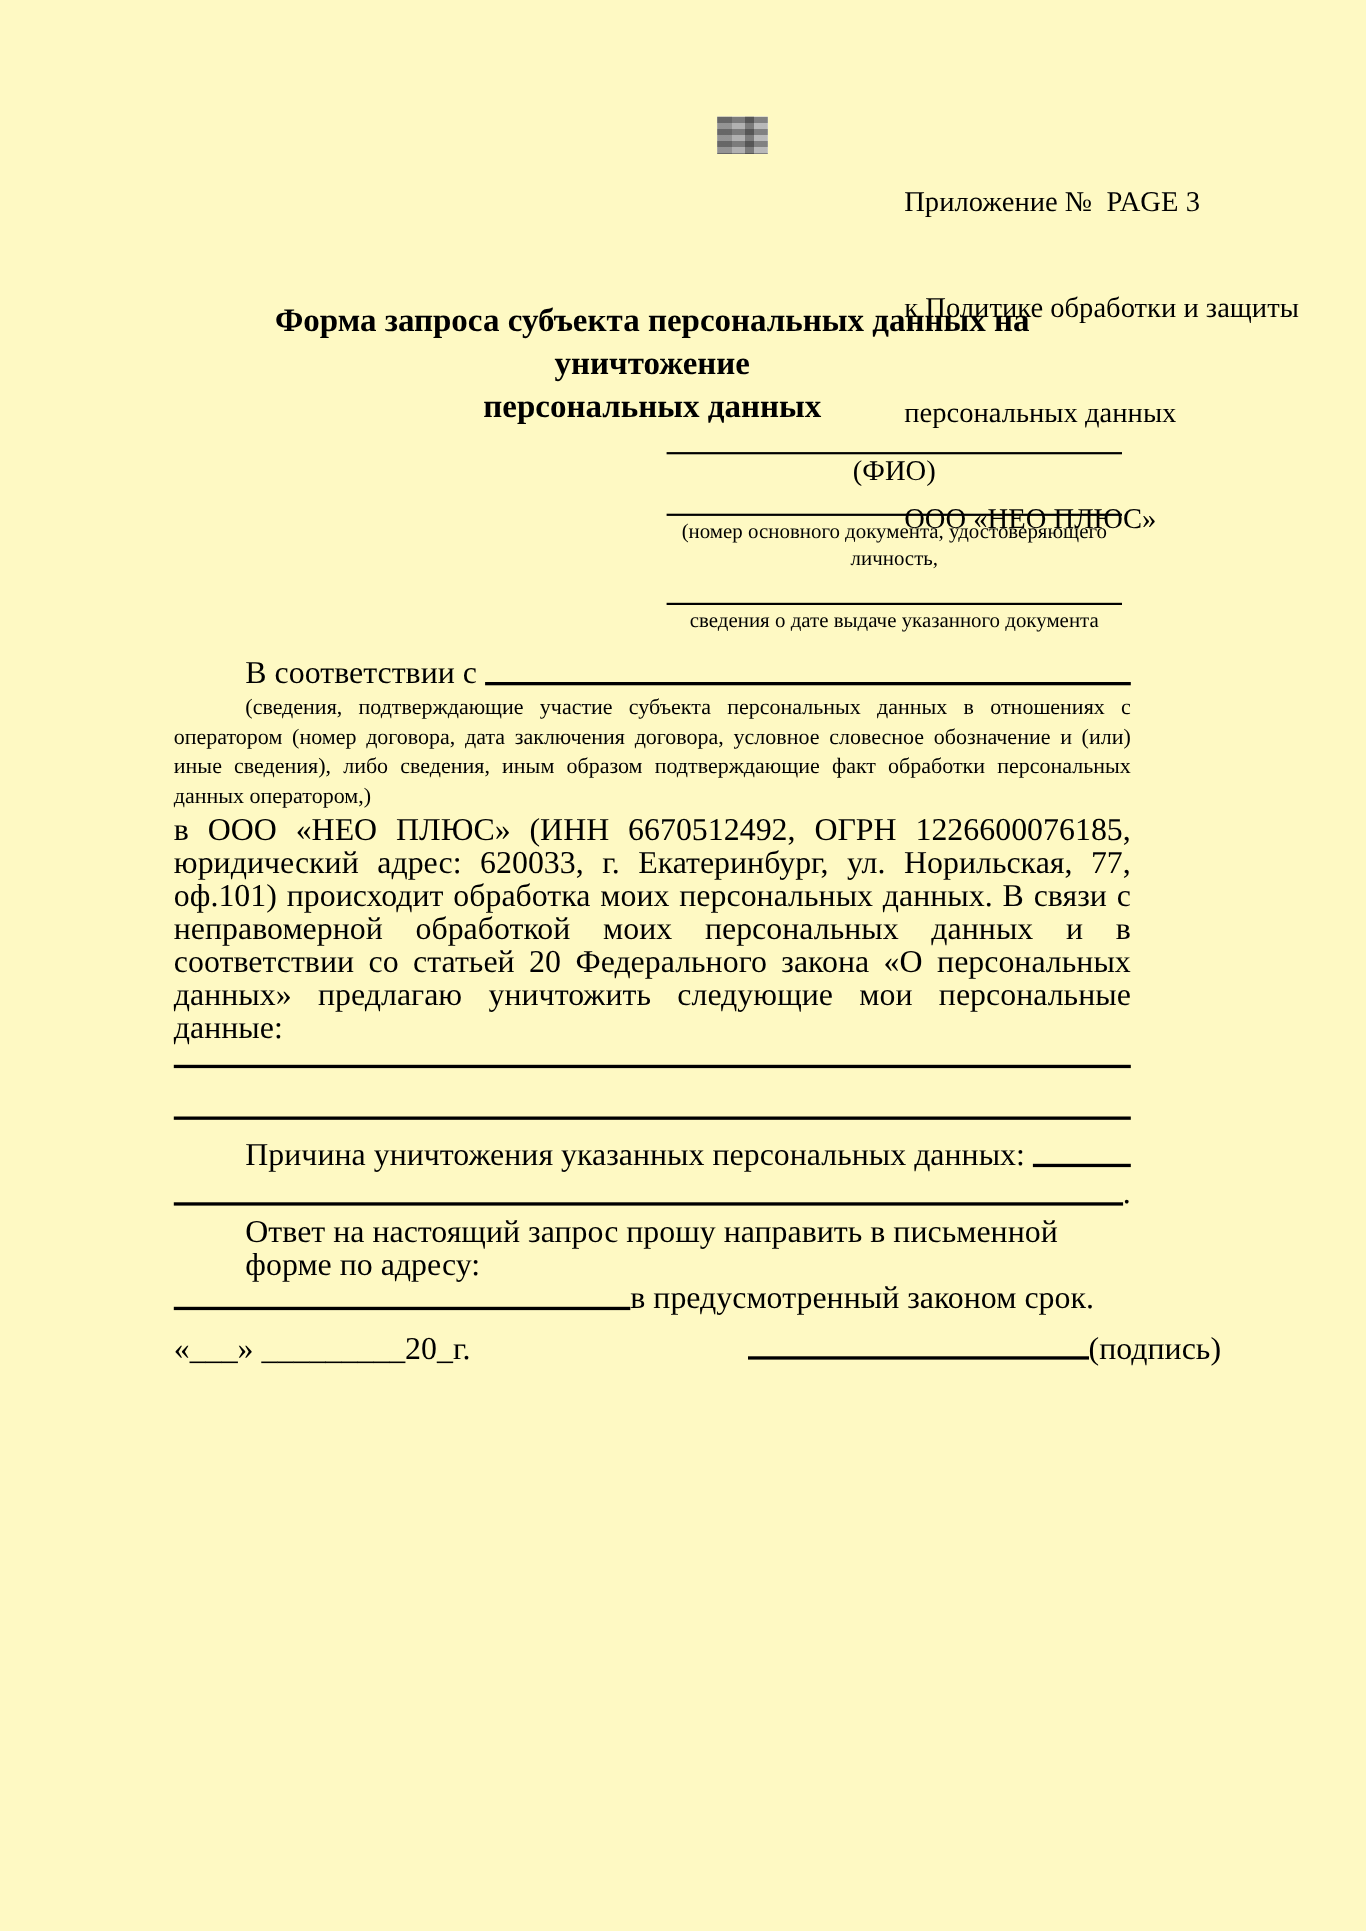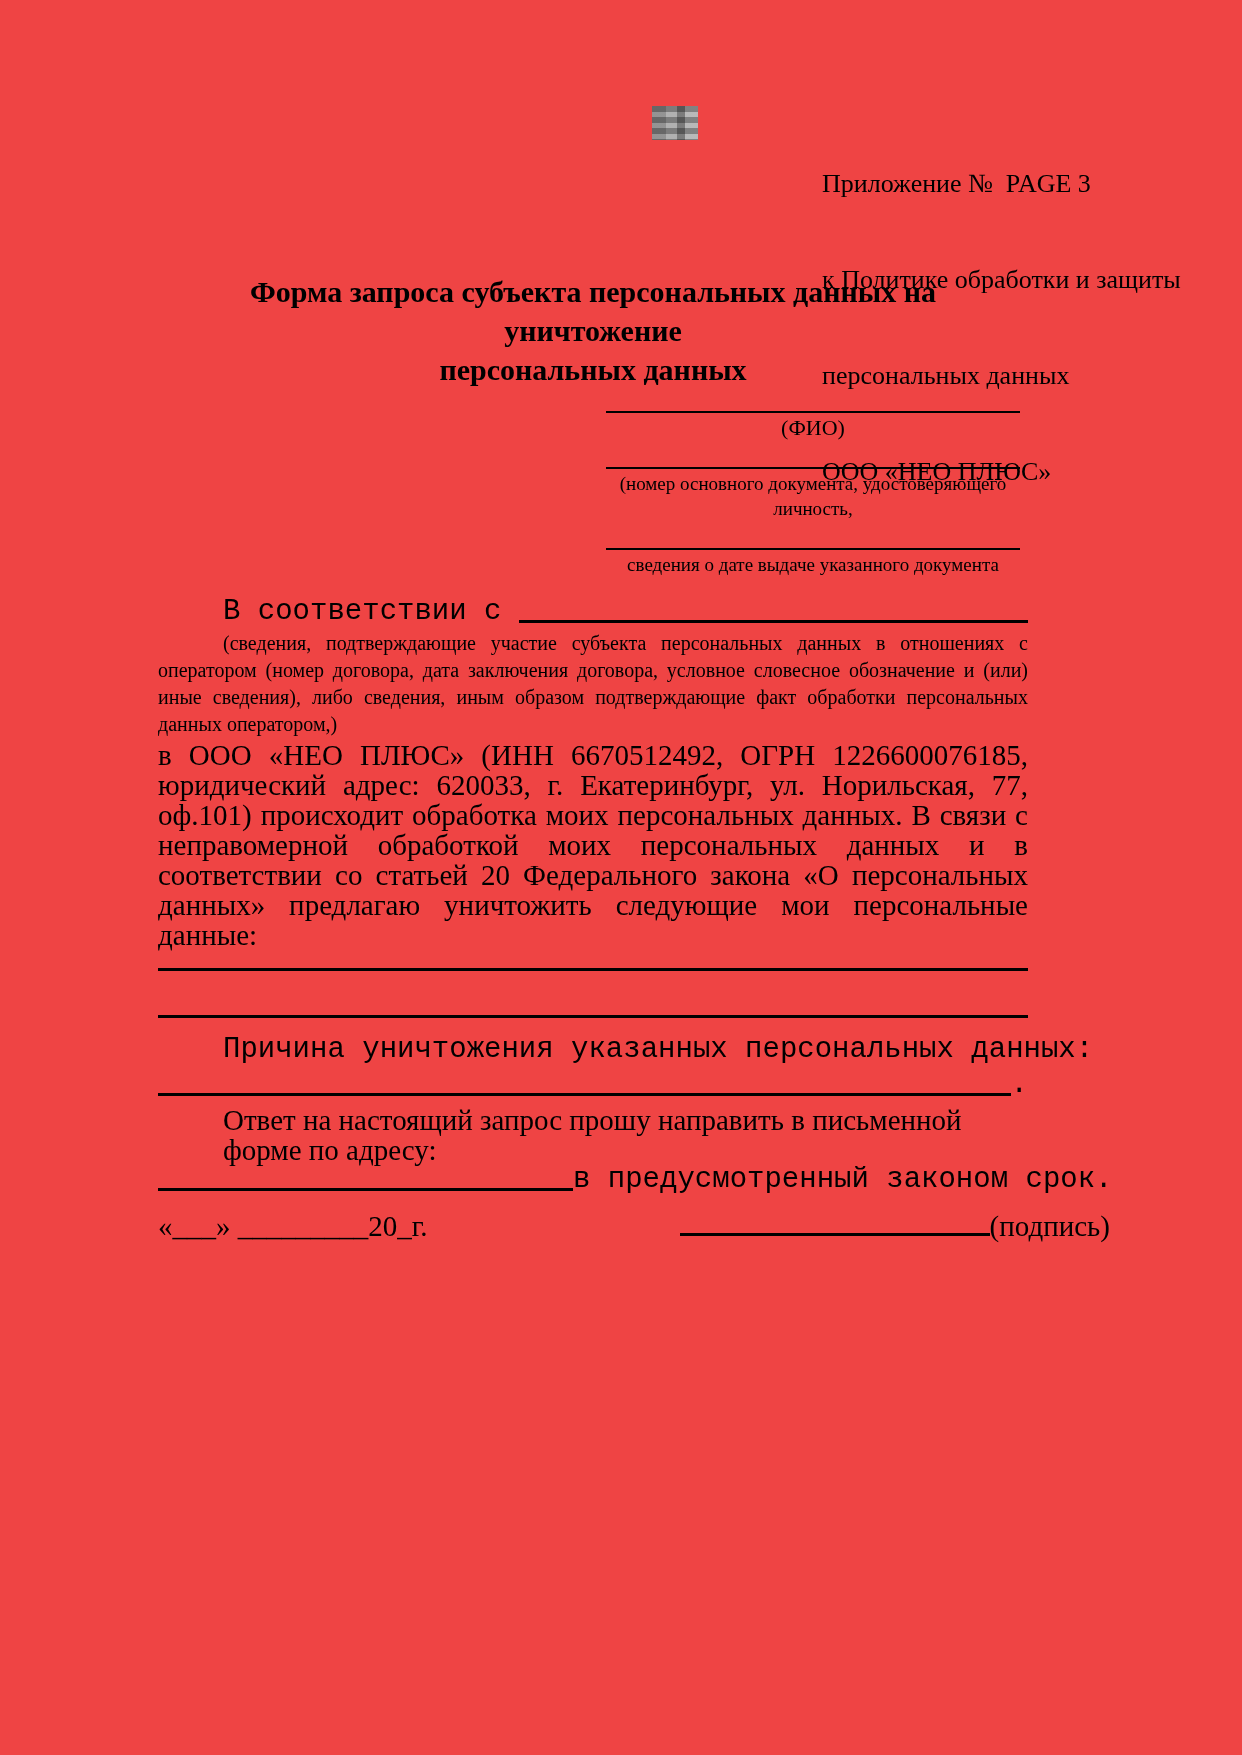--- a/index.html
+++ b/index.html
@@ -1,19 +1,19 @@
 <!DOCTYPE html>
 <html><head>
 <meta charset="utf-8">
 <style>
   html,body{margin:0;padding:0;background:#e9e9e9;}
   .page{
     position:relative;
     width:1242px;height:1755px;
-    background:#ef4444;
+    background:#fef9c3;
     font-family:"Liberation Serif","DejaVu Serif",serif;
     color:#000;
     overflow:hidden;
   }
   
   .thumb{
     position:absolute;left:652px;top:106px;width:46px;height:34px;
     background-image:
       repeating-linear-gradient(180deg,#9a9a9a 0 6px,#dcdcdc 6px 11px),
       linear-gradient(90deg,#ababab 0 30%,#cdcdcd 30% 55%,#8f8f8f 55% 72%,#d6d6d6 72%);
@@ -29,22 +29,22 @@
     position:absolute;left:158px;top:272px;width:870px;
     font-size:29px;line-height:30px;
   }
   .title{font-weight:bold;font-size:30px;line-height:39px;text-align:center;}
   .addressee{margin-left:470px;margin-top:3px;}
   .fields{margin-top:22px;}
   .field{margin-left:448px;width:414px;}
   .field + .field{margin-top:27px;}
   .field-rule{border-top:2px solid #000;height:0;}
   .field-caption{text-align:center;font-size:19px;line-height:25px;padding-top:2px;}
-  .field-caption.big{font-size:22px;}
-  .flexline{display:flex;align-items:stretch;font-family:Liberation Mono, monospace;}
+  .field-caption.big{font-size:26px;}
+  .flexline{display:flex;align-items:stretch;}
   .fill{flex:1 1 auto;border-bottom:3px solid #000;margin-bottom:4px;}
   .fill.fixed{flex:0 0 auto;width:415px;}
   .lead-indent{padding-left:65px;white-space:pre;}
   .accordance-line{margin-top:20px;}
   .note{font-size:20px;line-height:27px;text-align:justify;text-indent:65px;margin-top:3px;}
   .body-par{text-align:justify;margin-top:2px;}
   .blank-rule{border-top:3px solid #000;height:0;}
   .blank-rule.first{margin-top:18px;}
   .blank-rule.second{margin-top:44px;}
   .reason-line{margin-top:17px;}

